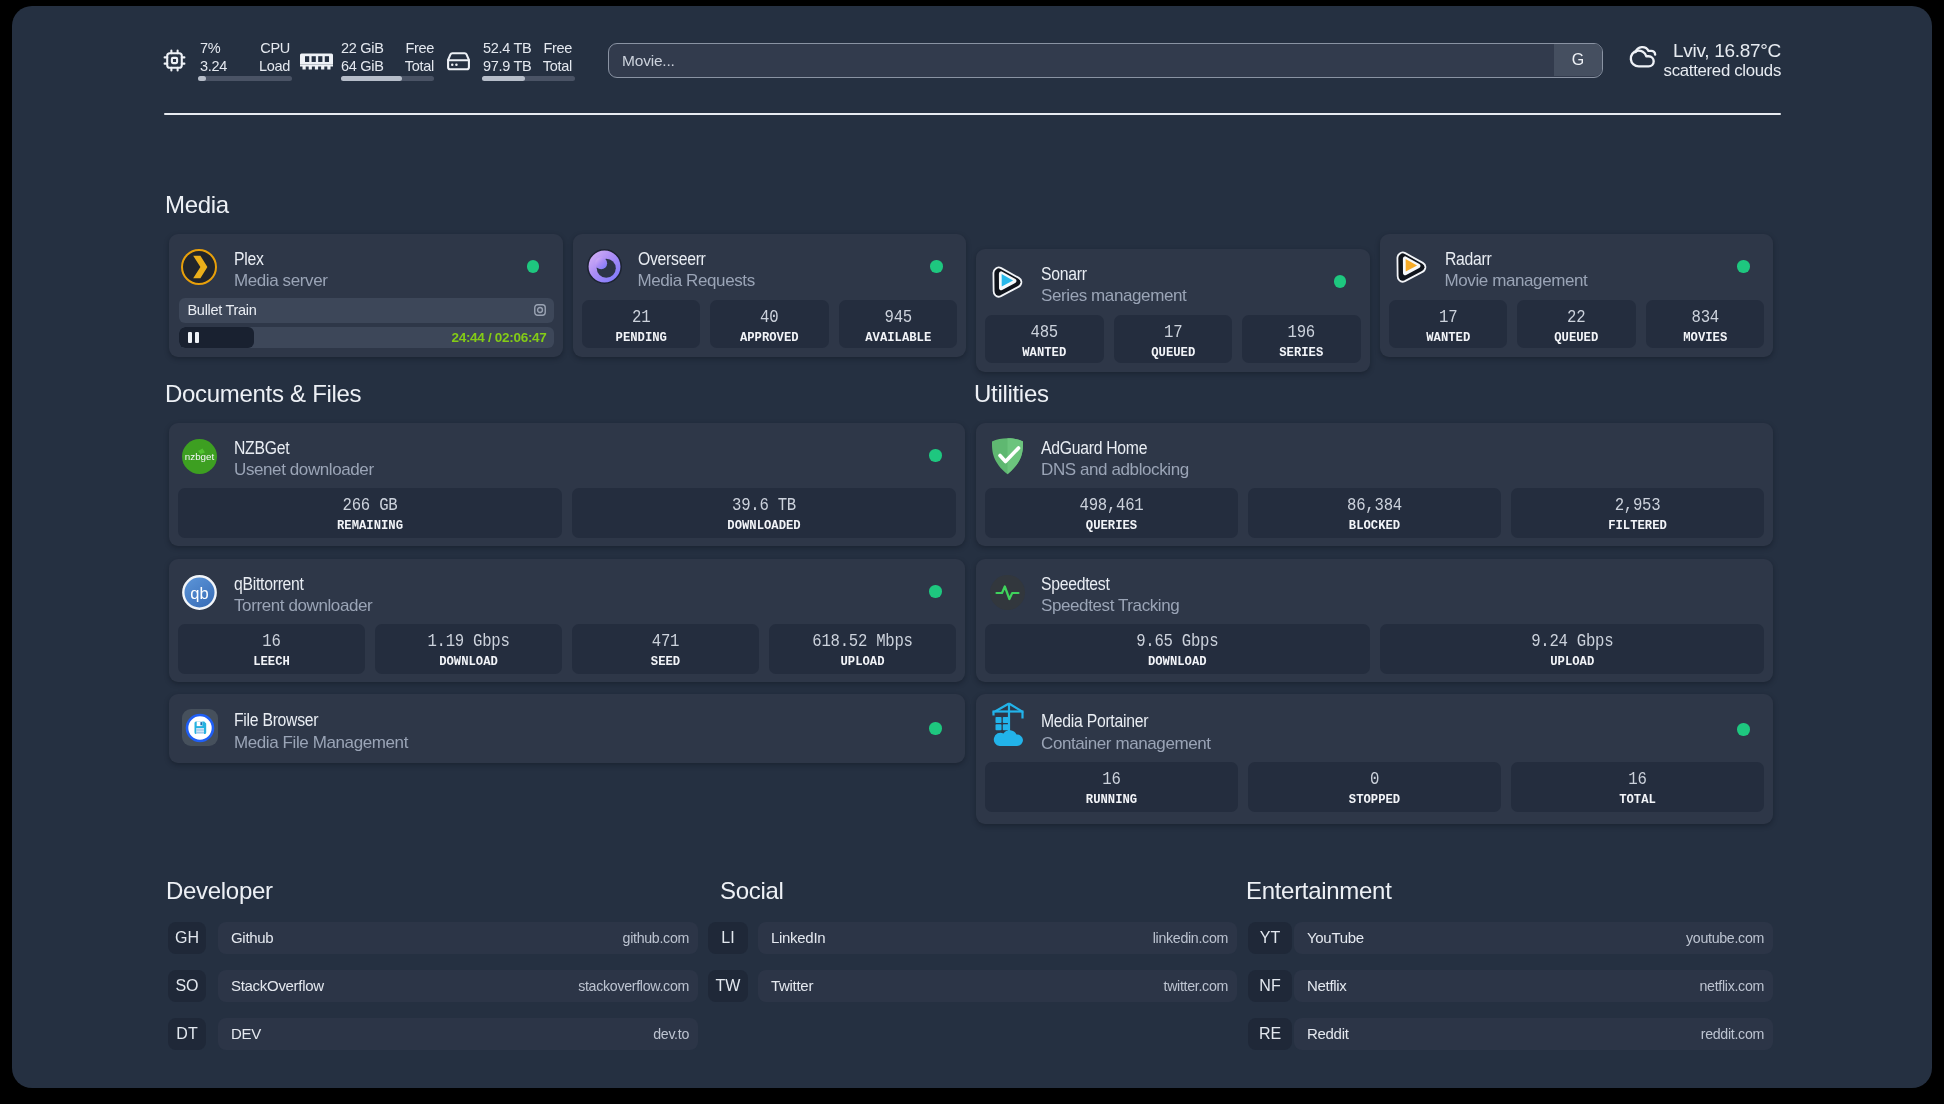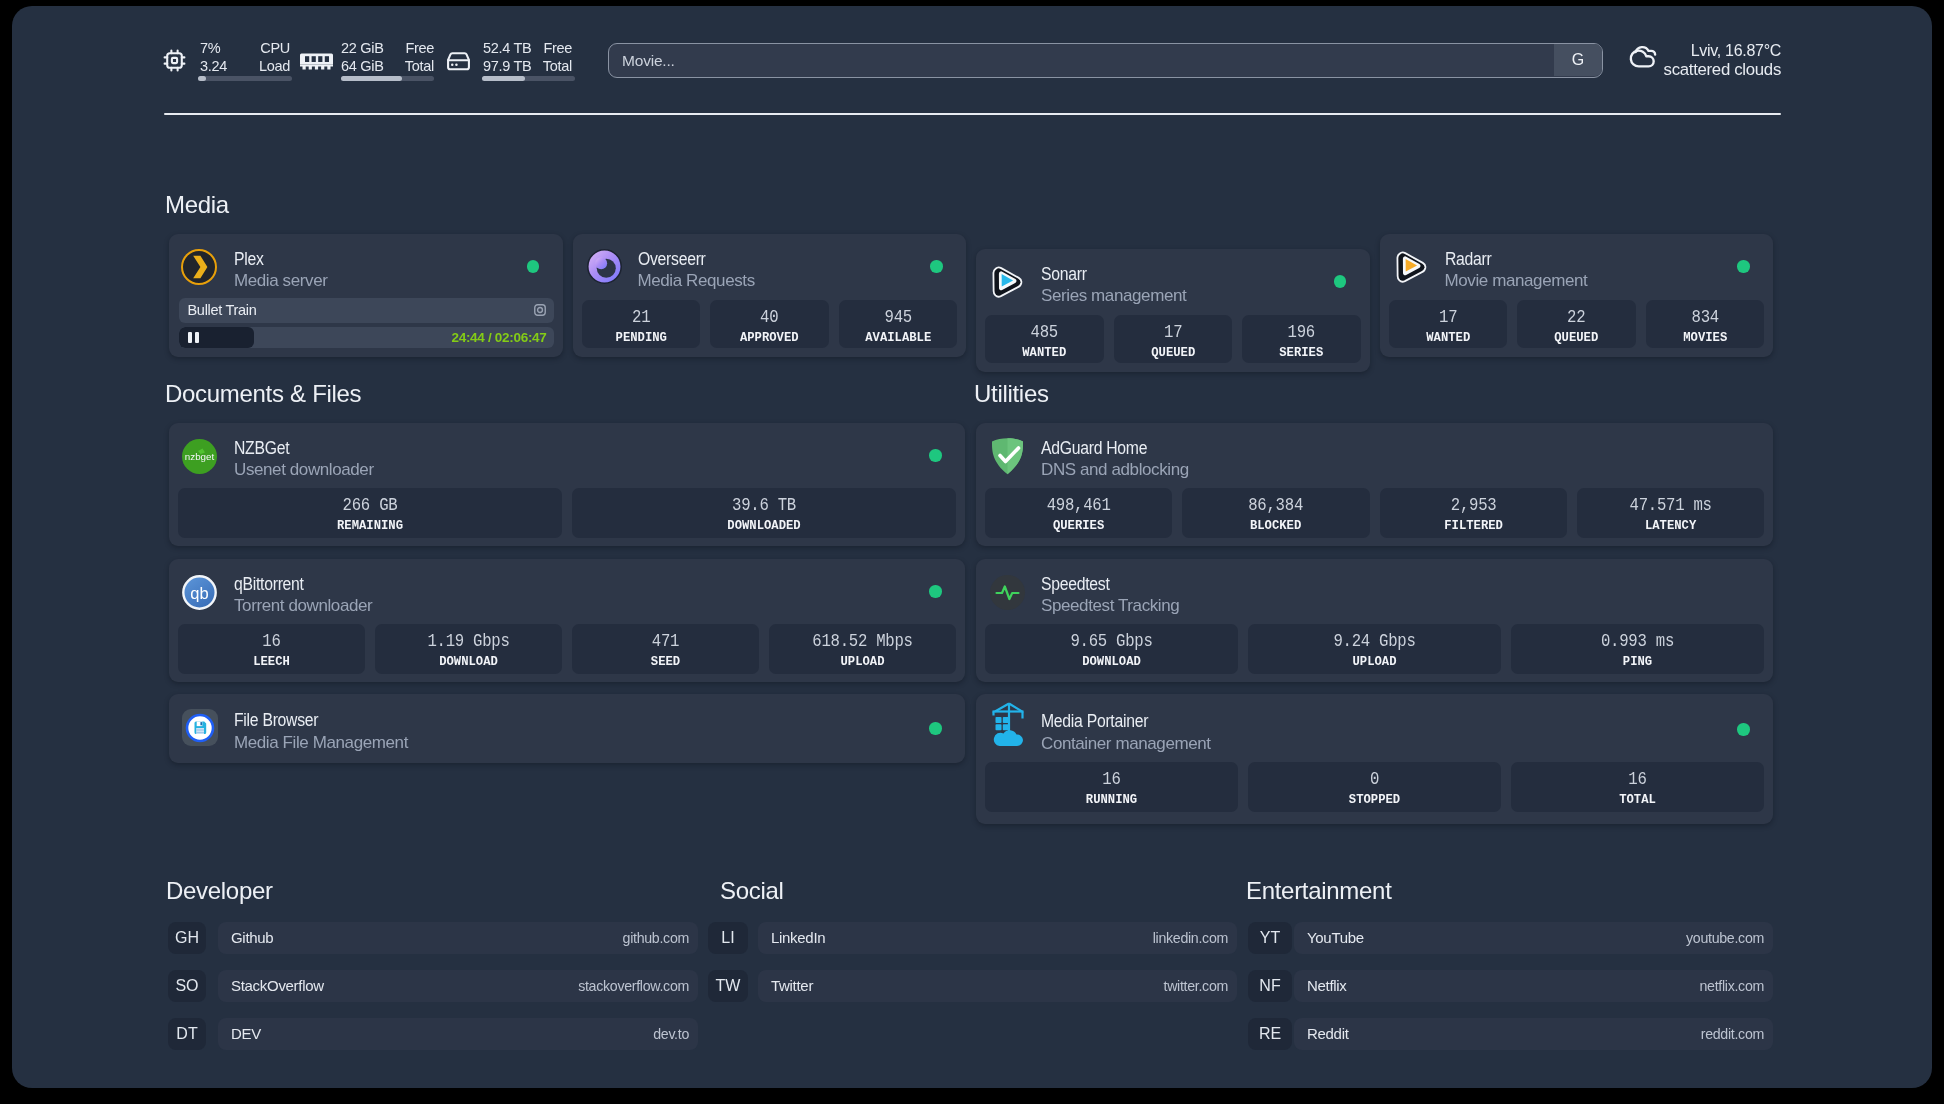--- a/index.html
+++ b/index.html
@@ -113,21 +113,21 @@
 
   <div id="search">
       <span class="ph">Movie...</span>
       <div id="gbtn">G</div>
     </div>
 
   <svg class="ico" style="left:1627px; top:42px;" width="32" height="30" viewBox="0 0 24 24" fill="none" stroke="#eef1f6" stroke-width="1.9" stroke-linecap="round" stroke-linejoin="round">
     <path d="M21.7 10.1 a3.1 3.1 0 0 0 -3.1 -3 h-2.2 a5.6 5.6 0 0 0 -10.3 0.9"></path>
     <path d="M16.6 19.5 H8.6 a6.3 6.3 0 1 1 6 -8.1 h1.9 a4.05 4.05 0 1 1 0 8.1 Z"></path>
   </svg>
-  <div class="wtxt" style="right:163px; top:41px;"><span style="font-size:16px;">Lviv, 16.87°C</span><br><span style="font-size:16.8px;">scattered clouds</span></div>
+  <div class="wtxt" style="right:163px; top:41px;"><span style="font-size:19px;">Lviv, 16.87°C</span><br><span style="font-size:16.8px;">scattered clouds</span></div>
   <div id="divider"></div>
 
   <div class="h1" style="left:165px; top:191px;">Media</div>
   <div class="h1" style="left:165px; top:380px;">Documents &amp; Files</div>
   <div class="h1" style="left:974px; top:380px;">Utilities</div>
   <div class="h1" style="left:166px; top:877px;">Developer</div>
   <div class="h1" style="left:706px; top:877px;margin-left:14px;">Social</div>
   <div class="h1" style="left:1246px; top:877px;">Entertainment</div>
 
   <div class="card" style="left:169px; top:234px; width:393.5px; height:123px;">
@@ -321,46 +321,38 @@
           <div class="l">QUERIES</div>
         </div>
       <div class="sbox" style="height:50px; padding-top:6px;">
           <div class="n">86,384</div>
           <div class="l">BLOCKED</div>
         </div>
       <div class="sbox" style="height:50px; padding-top:6px;">
           <div class="n">2,953</div>
           <div class="l">FILTERED</div>
         </div>
-      <div class="sbox" style="height:50px; padding-top:6px;">
-          <div class="n">47.571 ms</div>
-          <div class="l">LATENCY</div>
-        </div>
     </div>
   </div>
 
   <div class="card" style="left:976px; top:559px; width:797px; height:123px;">
     <svg class="ico" style="left:13px; top:15px;" width="37" height="37" viewBox="0 0 37 37">
       <circle cx="18.5" cy="18.5" r="17.5" fill="#32373d"></circle>
       <path d="M7.5 19 h5.5 l2.8 -6.5 l4.6 12.5 l2.8 -6 h6.3" fill="none" stroke="#3fd35c" stroke-width="2.2" stroke-linecap="round" stroke-linejoin="round"></path>
     </svg>
     <div class="ctitle">Speedtest</div>
       <div class="csub">Speedtest Tracking</div>
     <div class="srow" style="top:65px;">
       <div class="sbox" style="height:50px; padding-top:6px;">
           <div class="n">9.65 Gbps</div>
           <div class="l">DOWNLOAD</div>
         </div>
       <div class="sbox" style="height:50px; padding-top:6px;">
           <div class="n">9.24 Gbps</div>
           <div class="l">UPLOAD</div>
-        </div>
-      <div class="sbox" style="height:50px; padding-top:6px;">
-          <div class="n">0.993 ms</div>
-          <div class="l">PING</div>
         </div>
     </div>
   </div>
 
   <div class="card" style="left:976px; top:694px; width:797px; height:130px;">
     <svg class="ico" style="left:13px; top:6px;" width="38" height="52" viewBox="0 0 38 52">
       <g fill="none" stroke="#22b3ea" stroke-width="2.2">
         <path d="M20 3.5 v32"></path>
         <path d="M3.5 11.5 h31"></path>
         <path d="M20 3.5 l-14 8 M20 3.5 l13 8"></path>

